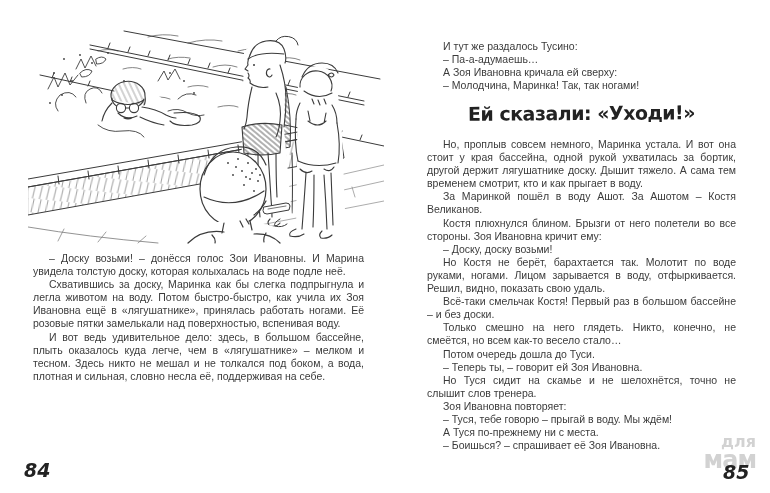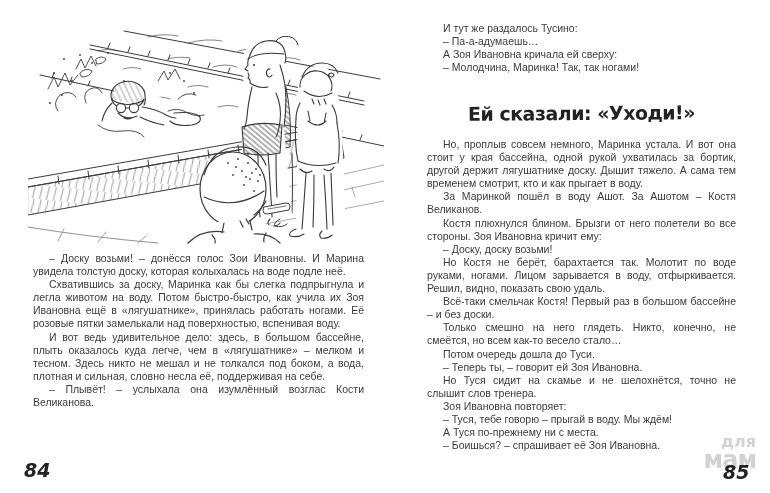--- a/index.html
+++ b/index.html
@@ -3,21 +3,21 @@
 <meta charset="utf-8">
 <style>
   html,body{margin:0;padding:0;background:#ffffff;}
   body{width:770px;height:493px;overflow:hidden;font-family:"Liberation Sans",sans-serif;}
   .spread{position:relative;width:770px;height:493px;background:#ffffff;color:#3a3a3a;}
   .illustration{position:absolute;left:28px;top:28px;width:356px;height:216px;}
   .text-col{position:absolute;}
   .para{margin:0;font-size:10.5px;line-height:13.1px;text-align:justify;text-align-last:left;
         text-indent:16px;color:#3b3b3b;hyphens:auto;-webkit-hyphens:auto;}
   .left-text{left:33px;top:252px;width:331px;}
-  .right-top{left:427px;top:22px;width:309px;}
+  .right-top{left:427px;top:40px;width:309px;}
   .right-body{left:427px;top:138px;width:309px;}
   .chapter-heading{position:absolute;left:427px;top:102px;width:309px;text-align:center;
         font-family:"DejaVu Sans",sans-serif;font-weight:bold;font-size:19px;letter-spacing:-0.5px;
         color:#222;transform:rotate(-0.4deg);}
   .pagenum{position:absolute;font-family:"DejaVu Sans",sans-serif;font-weight:bold;font-style:italic;
         font-size:19px;color:#222;z-index:3;margin-top:16px;}
   .pagenum-left{left:24px;top:443px;}
   .pagenum-right{left:723px;top:445px;}
   .watermark{position:absolute;left:678px;top:434px;width:78px;text-align:right;z-index:1;
         color:#d2d2d2;font-family:"DejaVu Sans",sans-serif;font-weight:800;line-height:1;user-select:none;}
@@ -177,21 +177,20 @@
         <circle cx="224" cy="144" r="0.9"></circle>
           <circle cx="218" cy="148" r="0.9"></circle>
       </g>
     </g>
   </svg>
 
   <div class="text-col left-text">
     <p class="para">– Доску возьми! – донёсся голос Зои Ивановны. И Марина увидела толстую доску, которая колыхалась на воде подле неё.</p>
     <p class="para">Схватившись за доску, Маринка как бы слегка подпрыгнула и легла животом на воду. Потом быстро-быстро, как учила их Зоя Ивановна ещё в «лягушатнике», принялась работать ногами. Её розовые пятки замелькали над поверхностью, вспенивая воду.</p>
     <p class="para">И вот ведь удивительное дело: здесь, в большом бассейне, плыть оказалось куда легче, чем в «лягушатнике» – мелком и тесном. Здесь никто не мешал и не толкался под боком, а вода, плотная и сильная, словно несла её, поддерживая на себе.</p>
-    <p class="para">– Плывёт! – услыхала она изумлённый возглас Кости Великанова.</p>
   </div>
 
   <div class="pagenum pagenum-left">84</div>
 
   <div class="text-col right-top">
     <p class="para">И тут же раздалось Тусино:</p>
     <p class="para">– Па-а-адумаешь…</p>
     <p class="para">А Зоя Ивановна кричала ей сверху:</p>
     <p class="para">– Молодчина, Маринка! Так, так ногами!</p>
   </div>

